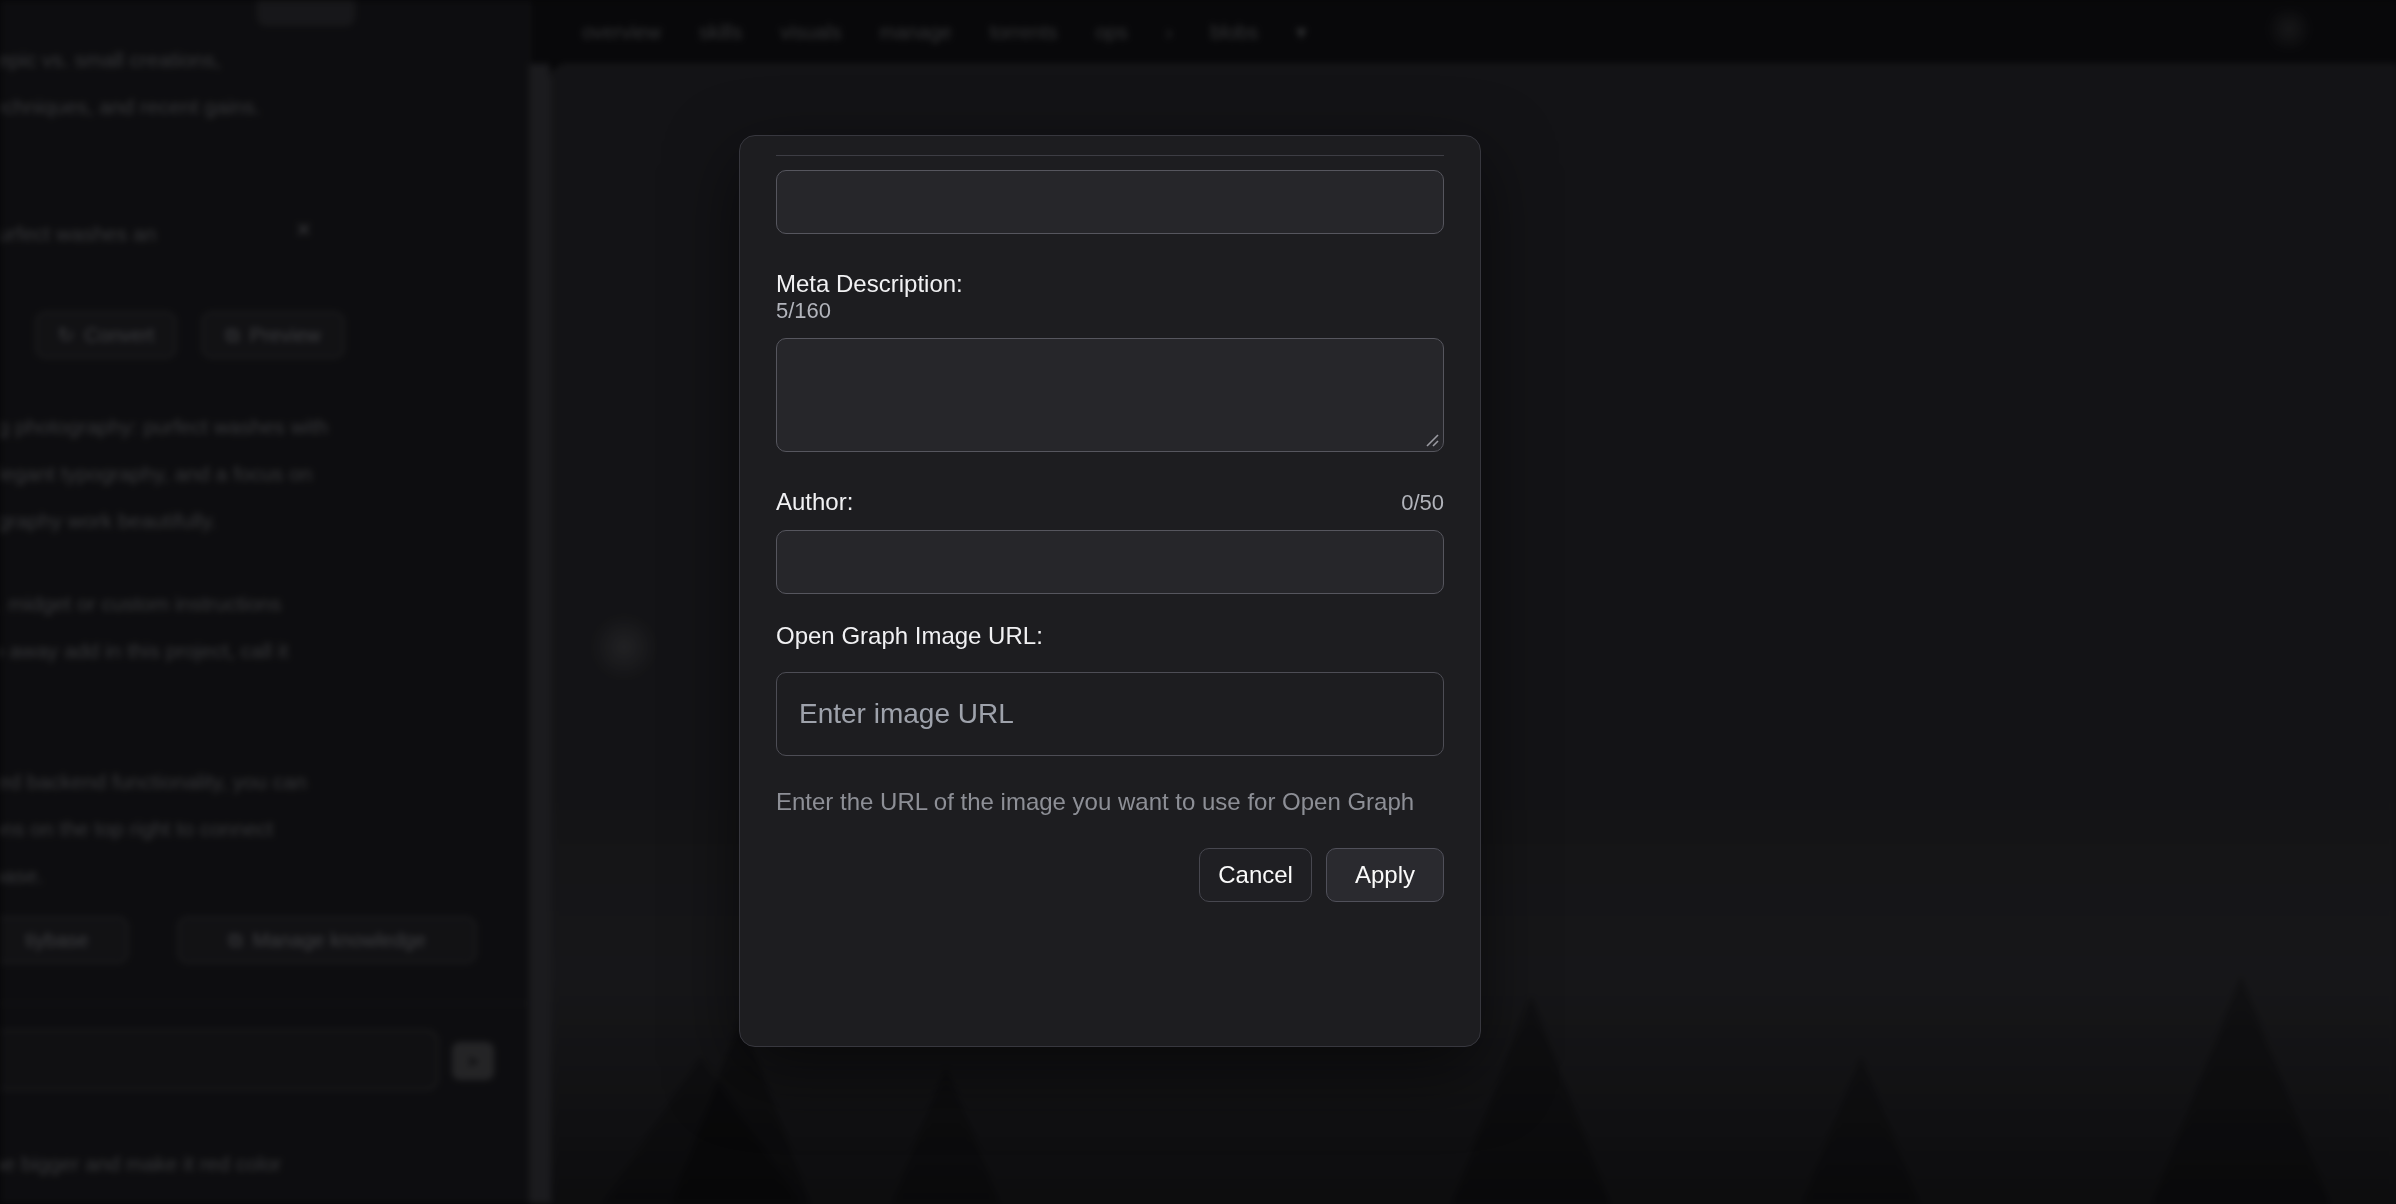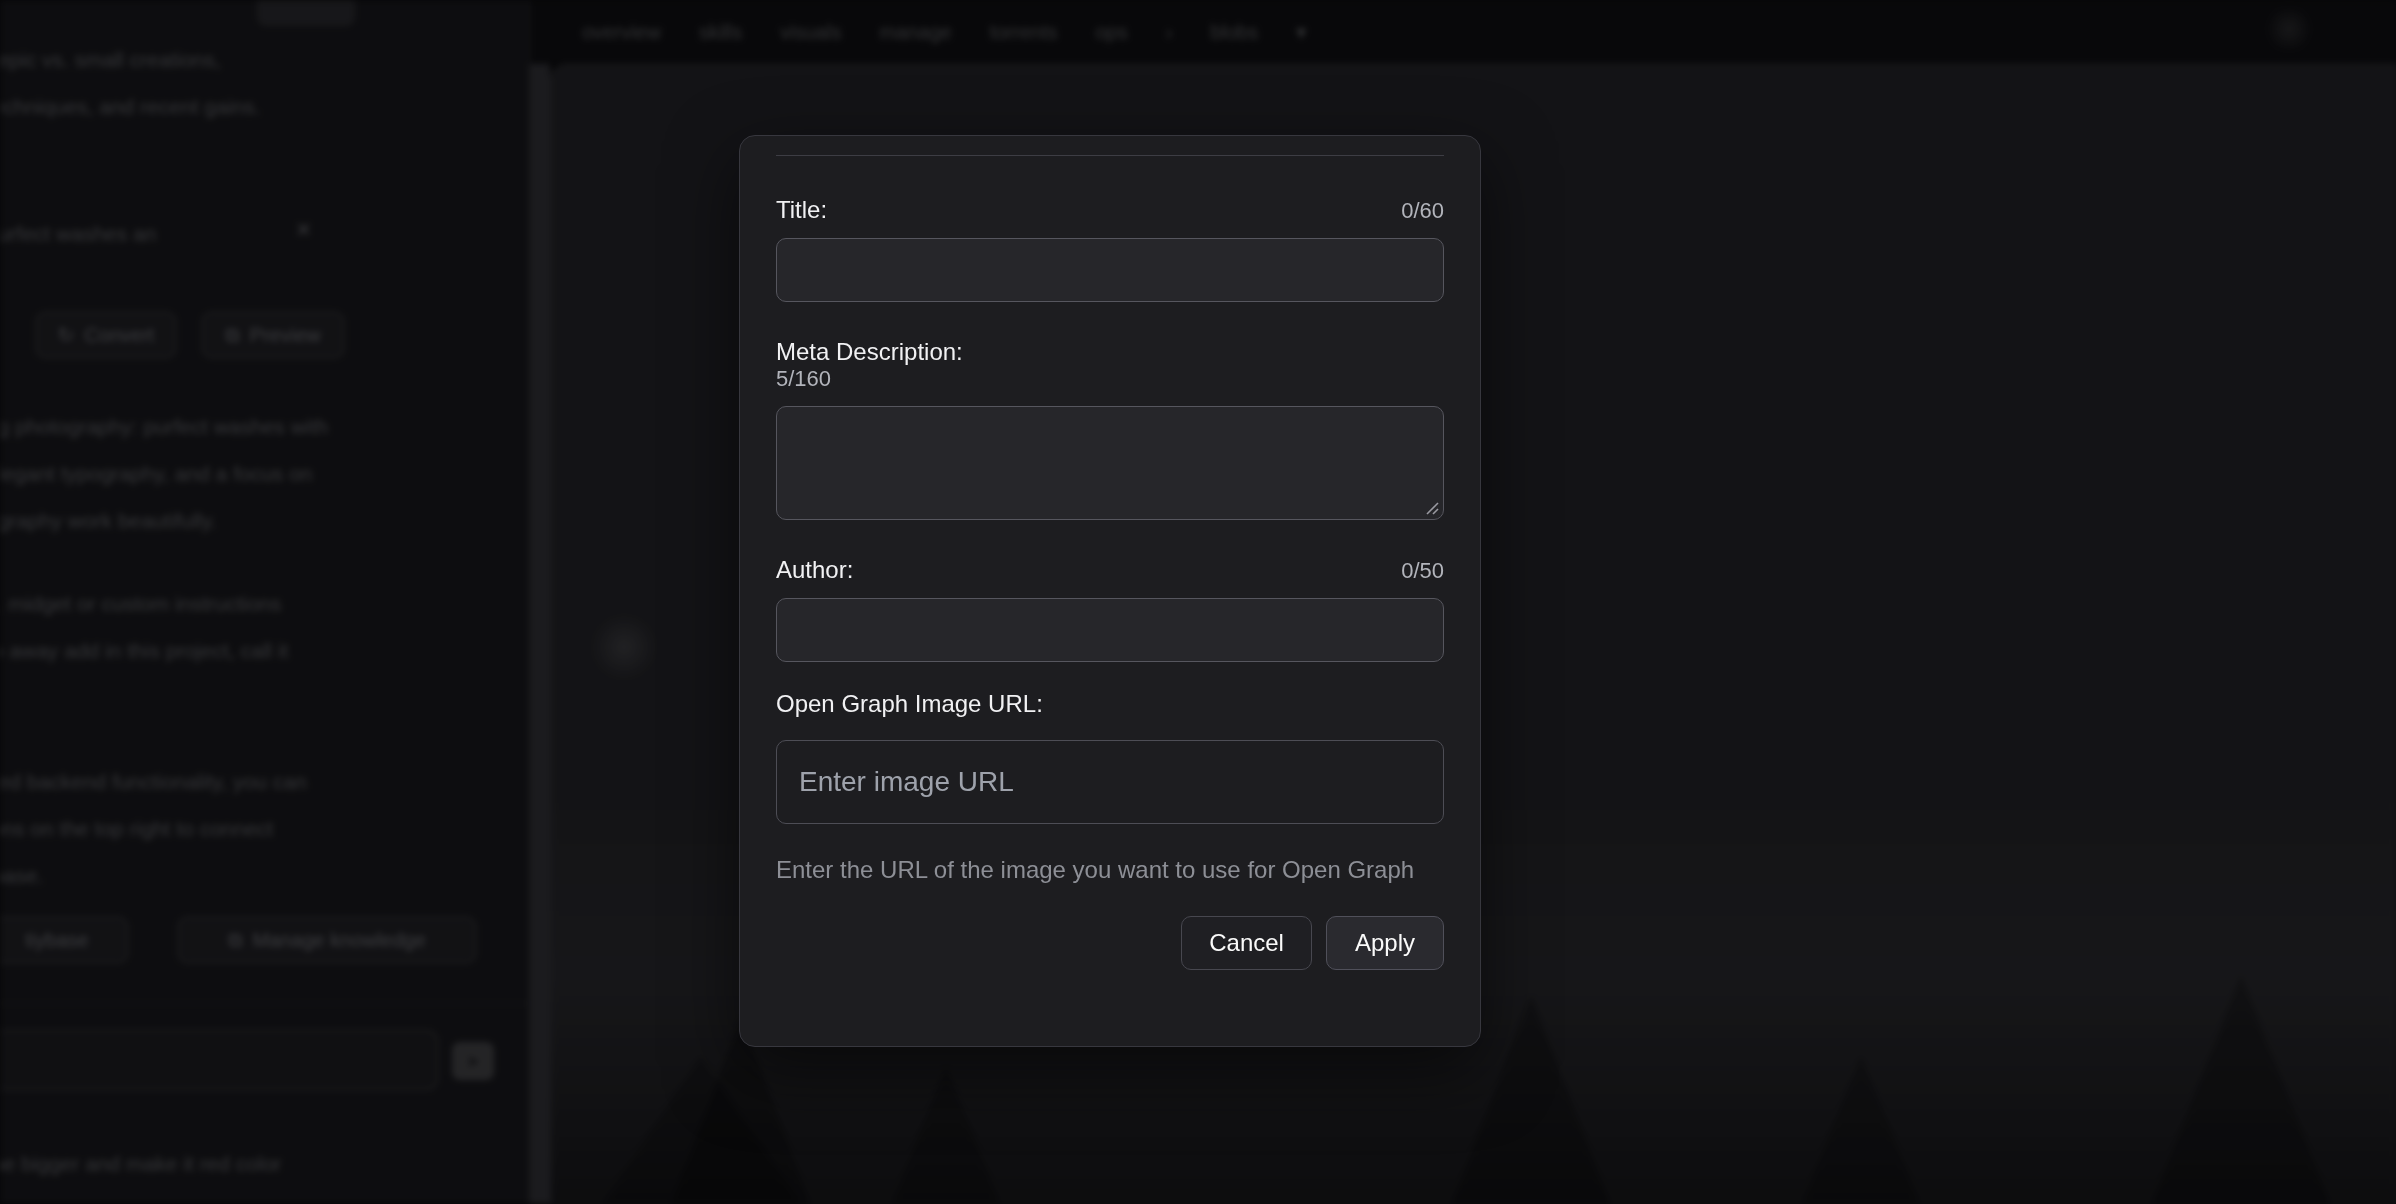--- a/index.html
+++ b/index.html
@@ -133,21 +133,21 @@
   }
   .text-input::placeholder, .url-input::placeholder, .meta-textarea::placeholder { color:#9ea2ab; }
   .helper-text { margin-top:32px; font-size:24px; color:#8d8f96; }
 
   .button-row { margin-top:32px; display:flex; justify-content:flex-end; gap:14px; }
   .btn {
     height:54px; border-radius:10px; font-size:24px; color:#fafafa;
     font-family:"Liberation Sans", sans-serif; cursor:pointer;
     display:flex; align-items:center; justify-content:center;
   }
-  .btn-cancel { padding:0 27px; background:#1f1f23; border:1px solid #47474f; }
+  .btn-cancel { padding:0 18px; background:#1f1f23; border:1px solid #47474f; }
   .btn-apply  { padding:0 28px; background:#2a2a2f; border:1px solid #50505a; }
 </style>
 </head>
 <body>
 
 <div class="backdrop">
 
   <div class="sidebar">
     <div class="sidebar-tab"></div>
 
@@ -220,24 +220,20 @@
     <div class="tree" style="left:1600px; border-left-width:90px;  border-right-width:90px;  border-bottom-width:230px; border-bottom-color:rgba(0,0,0,0.25);"></div>
     <div class="tree" style="left:50px;   border-left-width:100px; border-right-width:100px; border-bottom-width:150px; border-bottom-color:rgba(0,0,0,0.20);"></div>
   </div>
 </div>
 
 <div class="scrim"></div>
 
 <div class="modal">
   <hr class="modal-divider">
 
-  <div class="field-row row-title">
-    <span class="field-label">Title:</span>
-    <span class="field-counter">0/60</span>
-  </div>
   <input class="text-input" type="text" value="" style="">
 
   <div class="field-row row-meta">
     <span class="field-label">Meta Description:</span>
     <span class="field-counter">5/160</span>
   </div>
   <div class="textarea-wrap">
     <textarea class="meta-textarea" style=""></textarea>
     <svg class="resize-grip" viewBox="0 0 16 16">
       <line x1="15" y1="4" x2="4" y2="15" stroke="#9a9aa2" stroke-width="1.6"></line>

